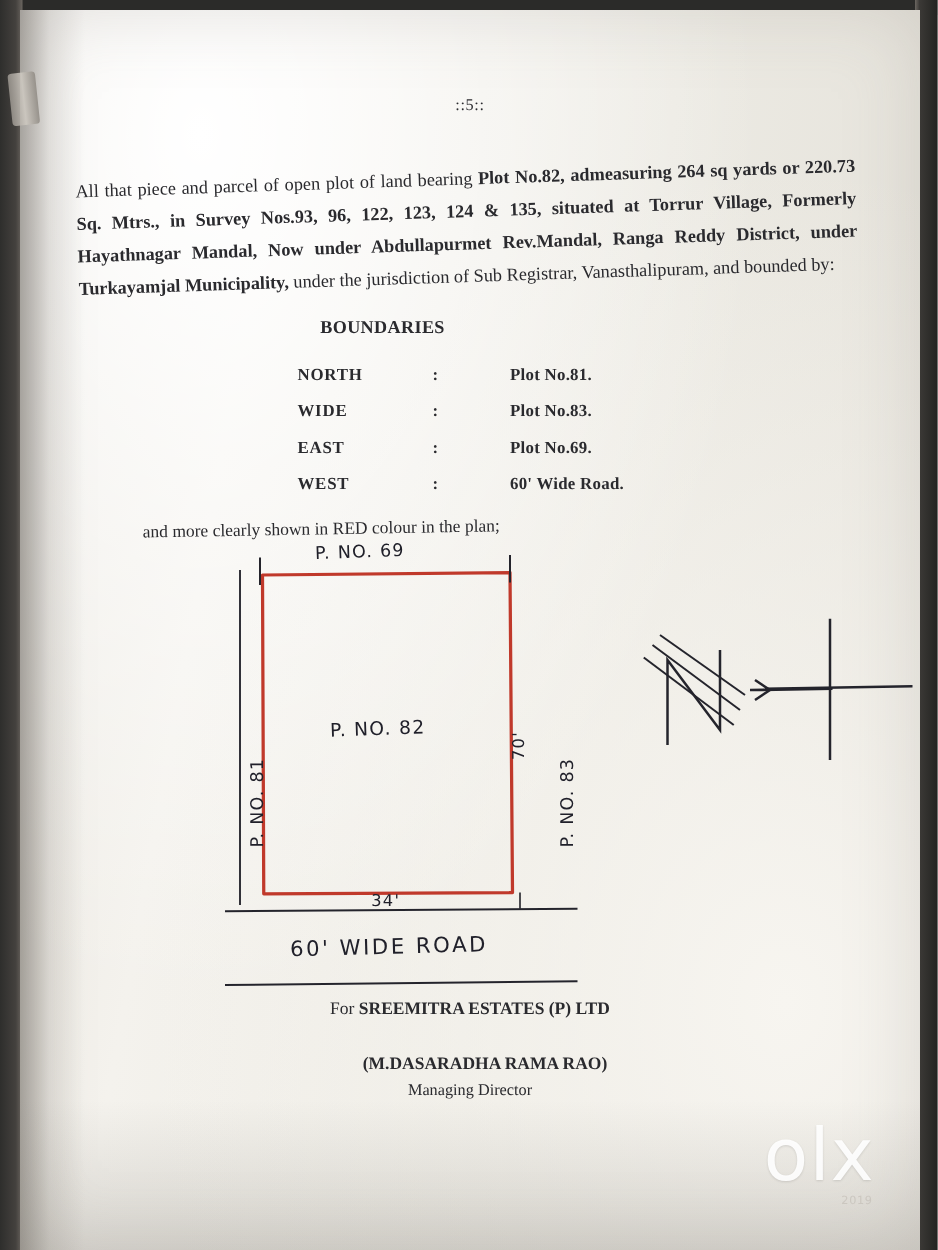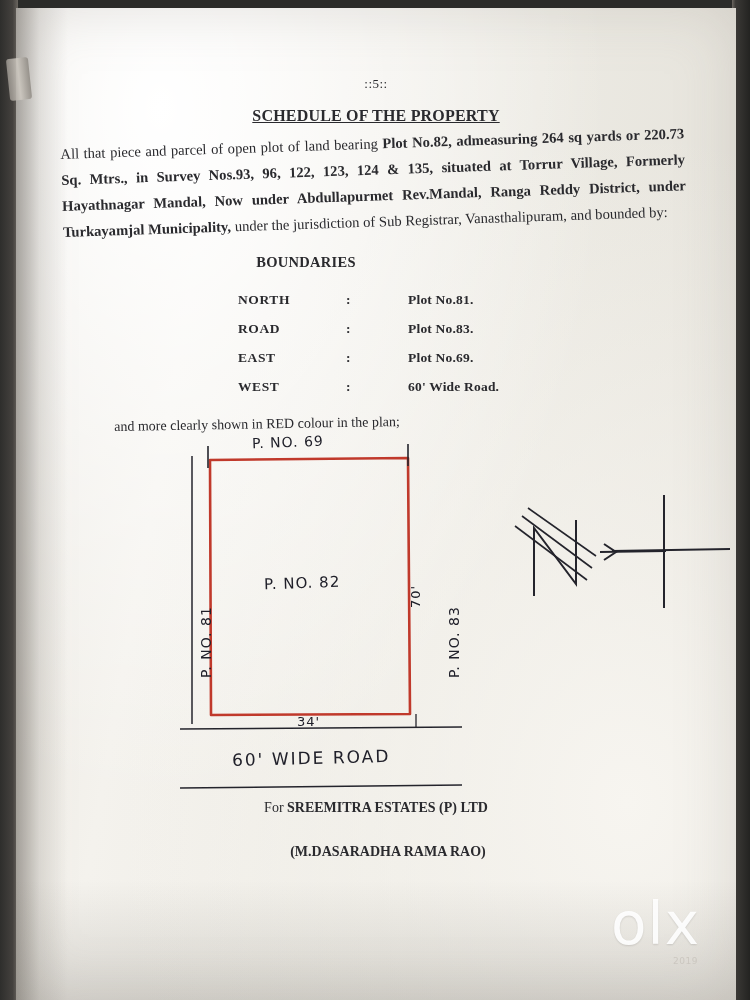--- a/index.html
+++ b/index.html
@@ -204,35 +204,34 @@
 
   <div class="paper"></div>
   <div class="paper-shade-left"></div>
   <div class="paper-shade-bottom"></div>
   <div class="clip"></div>
 
   <div class="content">
 
     <div class="page-num">::5::</div>
 
-    <div class="schedule-title">SCHEDULE OF THE PROPERTY</div>
 
     <div class="body-para">All that piece and parcel of open plot of land bearing <b>Plot No.82, admeasuring 264 sq yards or 220.73 Sq. Mtrs., in Survey Nos.93, 96, 122, 123, 124 &amp; 135, situated at Torrur Village, Formerly Hayathnagar Mandal, Now under Abdullapurmet Rev.Mandal, Ranga Reddy District, under Turkayamjal Municipality,</b> under the jurisdiction of Sub Registrar, Vanasthalipuram, and bounded by:</div>
 
     <div class="boundaries-title">BOUNDARIES</div>
 
     <table class="bnd-table">
       <tbody>
         <tr>
           <td class="bnd-dir">NORTH</td>
           <td class="bnd-colon">:</td>
           <td class="bnd-val">Plot No.81.</td>
         </tr>
         <tr>
-          <td class="bnd-dir">ROAD</td>
+          <td class="bnd-dir">WIDE</td>
           <td class="bnd-colon">:</td>
           <td class="bnd-val">Plot No.83.</td>
         </tr>
         <tr>
           <td class="bnd-dir">EAST</td>
           <td class="bnd-colon">:</td>
           <td class="bnd-val">Plot No.69.</td>
         </tr>
         <tr>
           <td class="bnd-dir">WEST</td>
@@ -276,19 +275,20 @@
       <div class="hand-lbl rot90" style="left:182px; top:670px;">P. NO. 81</div>
       <div class="hand-lbl rot90b" style="left:430px; top:670px;">P. NO. 83</div>
       <div class="hand-lbl rot90" style="left:392px; top:600px; font-size:13px;">70'</div>
       <div class="hand-lbl" style="left:281px; top:706px; font-size:13px;">34'</div>
       <div class="hand-lbl" style="left:216px; top:740px; font-size:17px; letter-spacing:2px; transform:rotate(-1.5deg);">60' WIDE ROAD</div>
     </div>
 
     <div class="sig-block">
       <div class="sig-line1"><span>For </span><b>SREEMITRA ESTATES (P) LTD</b></div>
       <div class="sig-line2">(M.DASARADHA RAMA RAO)</div>
+      <div class="sig-line3">Managing Director</div>
     </div>
 
     <div class="olx"><span>ol</span><span class="x">x</span></div>
     <div class="olx-sub">2019</div>
 
   </div>
 </div>
 
 </body></html>

